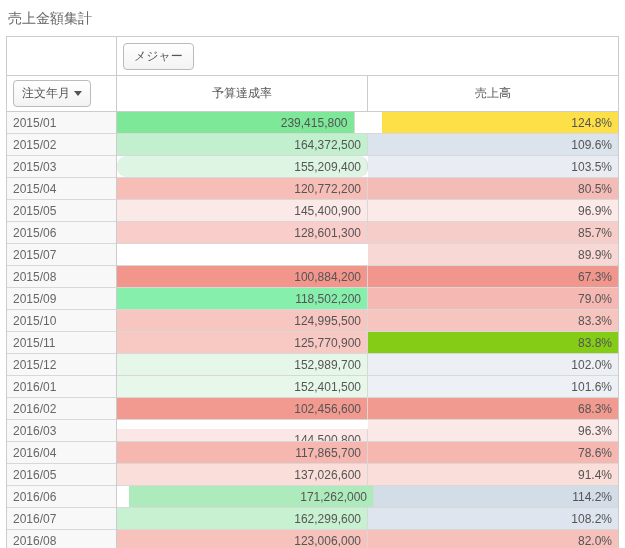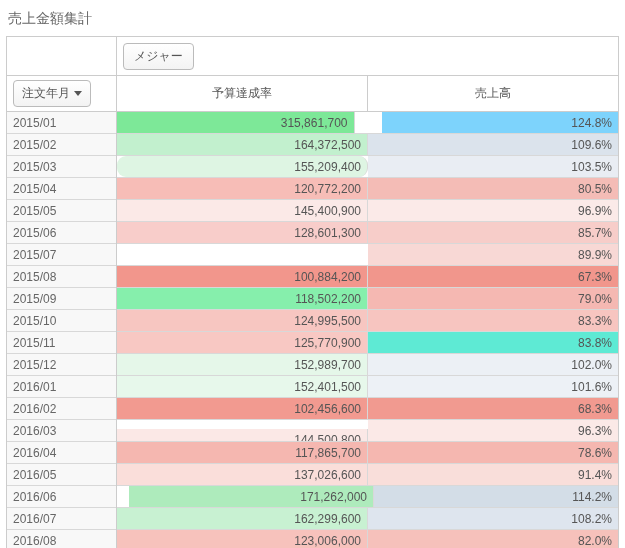--- a/index.html
+++ b/index.html
@@ -201,22 +201,22 @@
   <div class="right-pane">
     <div class="measure-cell">
       <span class="measure-btn">メジャー</span>
     </div>
     <div class="col-headers">
       <div class="col-h">予算達成率</div>
       <div class="col-h">売上高</div>
     </div>
     <div id="data-rows" class="rows">
         <div class="row">
-          <div class="tcell num" style="background: rgb(125, 232, 152);">315,861,700</div>
-          <div class="tcell num" style="background: #7dd3fc; margin-left: 27px;">124.8%</div>
+          <div class="tcell num" style="background: rgb(125, 232, 152);">239,415,800</div>
+          <div class="tcell num" style="background: #fde047; margin-left: 27px;">124.8%</div>
         </div>
         <div class="row">
           <div class="tcell num" style="background: rgb(194, 240, 206);">164,372,500</div>
           <div class="tcell num" style="background: rgb(219, 227, 236);">109.6%</div>
         </div>
         <div class="row">
           <div class="tcell num" style="background: rgb(222, 245, 227); border-radius: 9px;">155,209,400</div>
           <div class="tcell num" style="background: rgb(233, 237, 243);">103.5%</div>
         </div>
         <div class="row">
@@ -242,21 +242,21 @@
         <div class="row">
           <div class="tcell num" style="background: #86efac;">118,502,200</div>
           <div class="tcell num" style="background: rgb(245, 184, 178);">79.0%</div>
         </div>
         <div class="row">
           <div class="tcell num" style="background: rgb(247, 198, 193);">124,995,500</div>
           <div class="tcell num" style="background: rgb(247, 197, 192);">83.3%</div>
         </div>
         <div class="row">
           <div class="tcell num" style="background: rgb(248, 200, 195);">125,770,900</div>
-          <div class="tcell num" style="background: #5eead4;">83.8%</div>
+          <div class="tcell num" style="background: #84cc16;">83.8%</div>
         </div>
         <div class="row">
           <div class="tcell num" style="background: rgb(229, 247, 233);">152,989,700</div>
           <div class="tcell num" style="background: rgb(236, 240, 245);">102.0%</div>
         </div>
         <div class="row">
           <div class="tcell num" style="background: rgb(231, 248, 235);">152,401,500</div>
           <div class="tcell num" style="background: rgb(237, 241, 246);">101.6%</div>
         </div>
         <div class="row">

